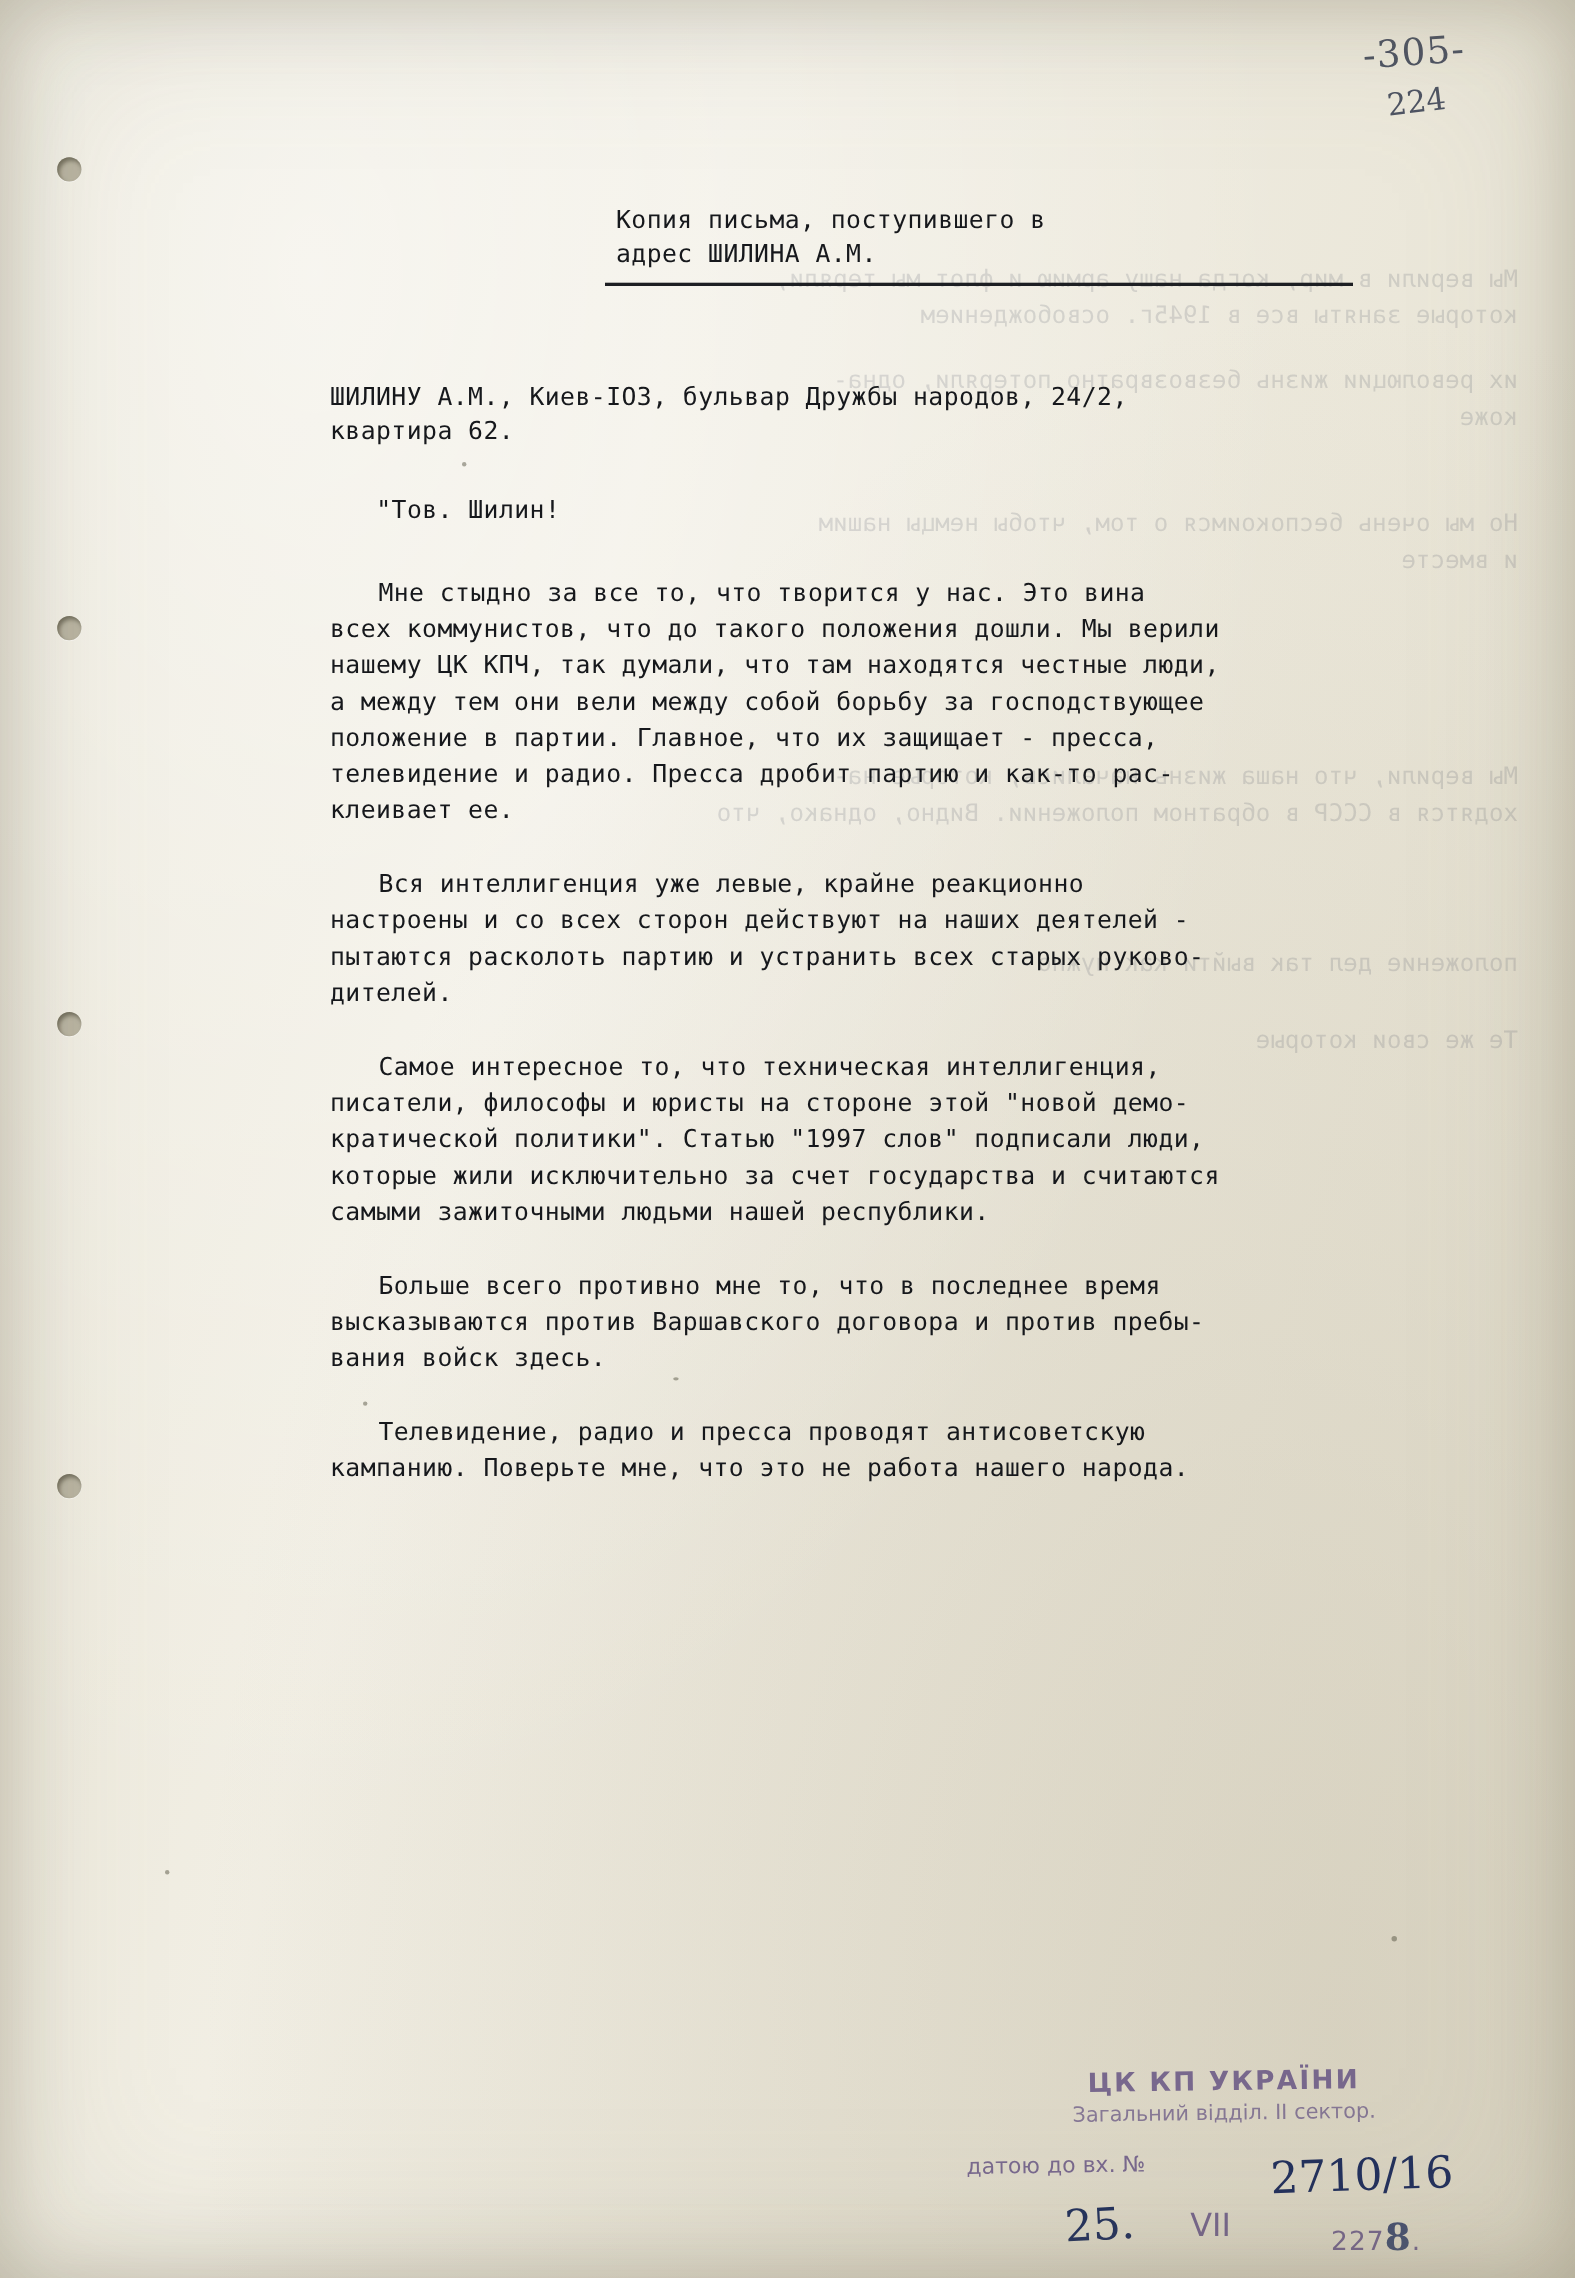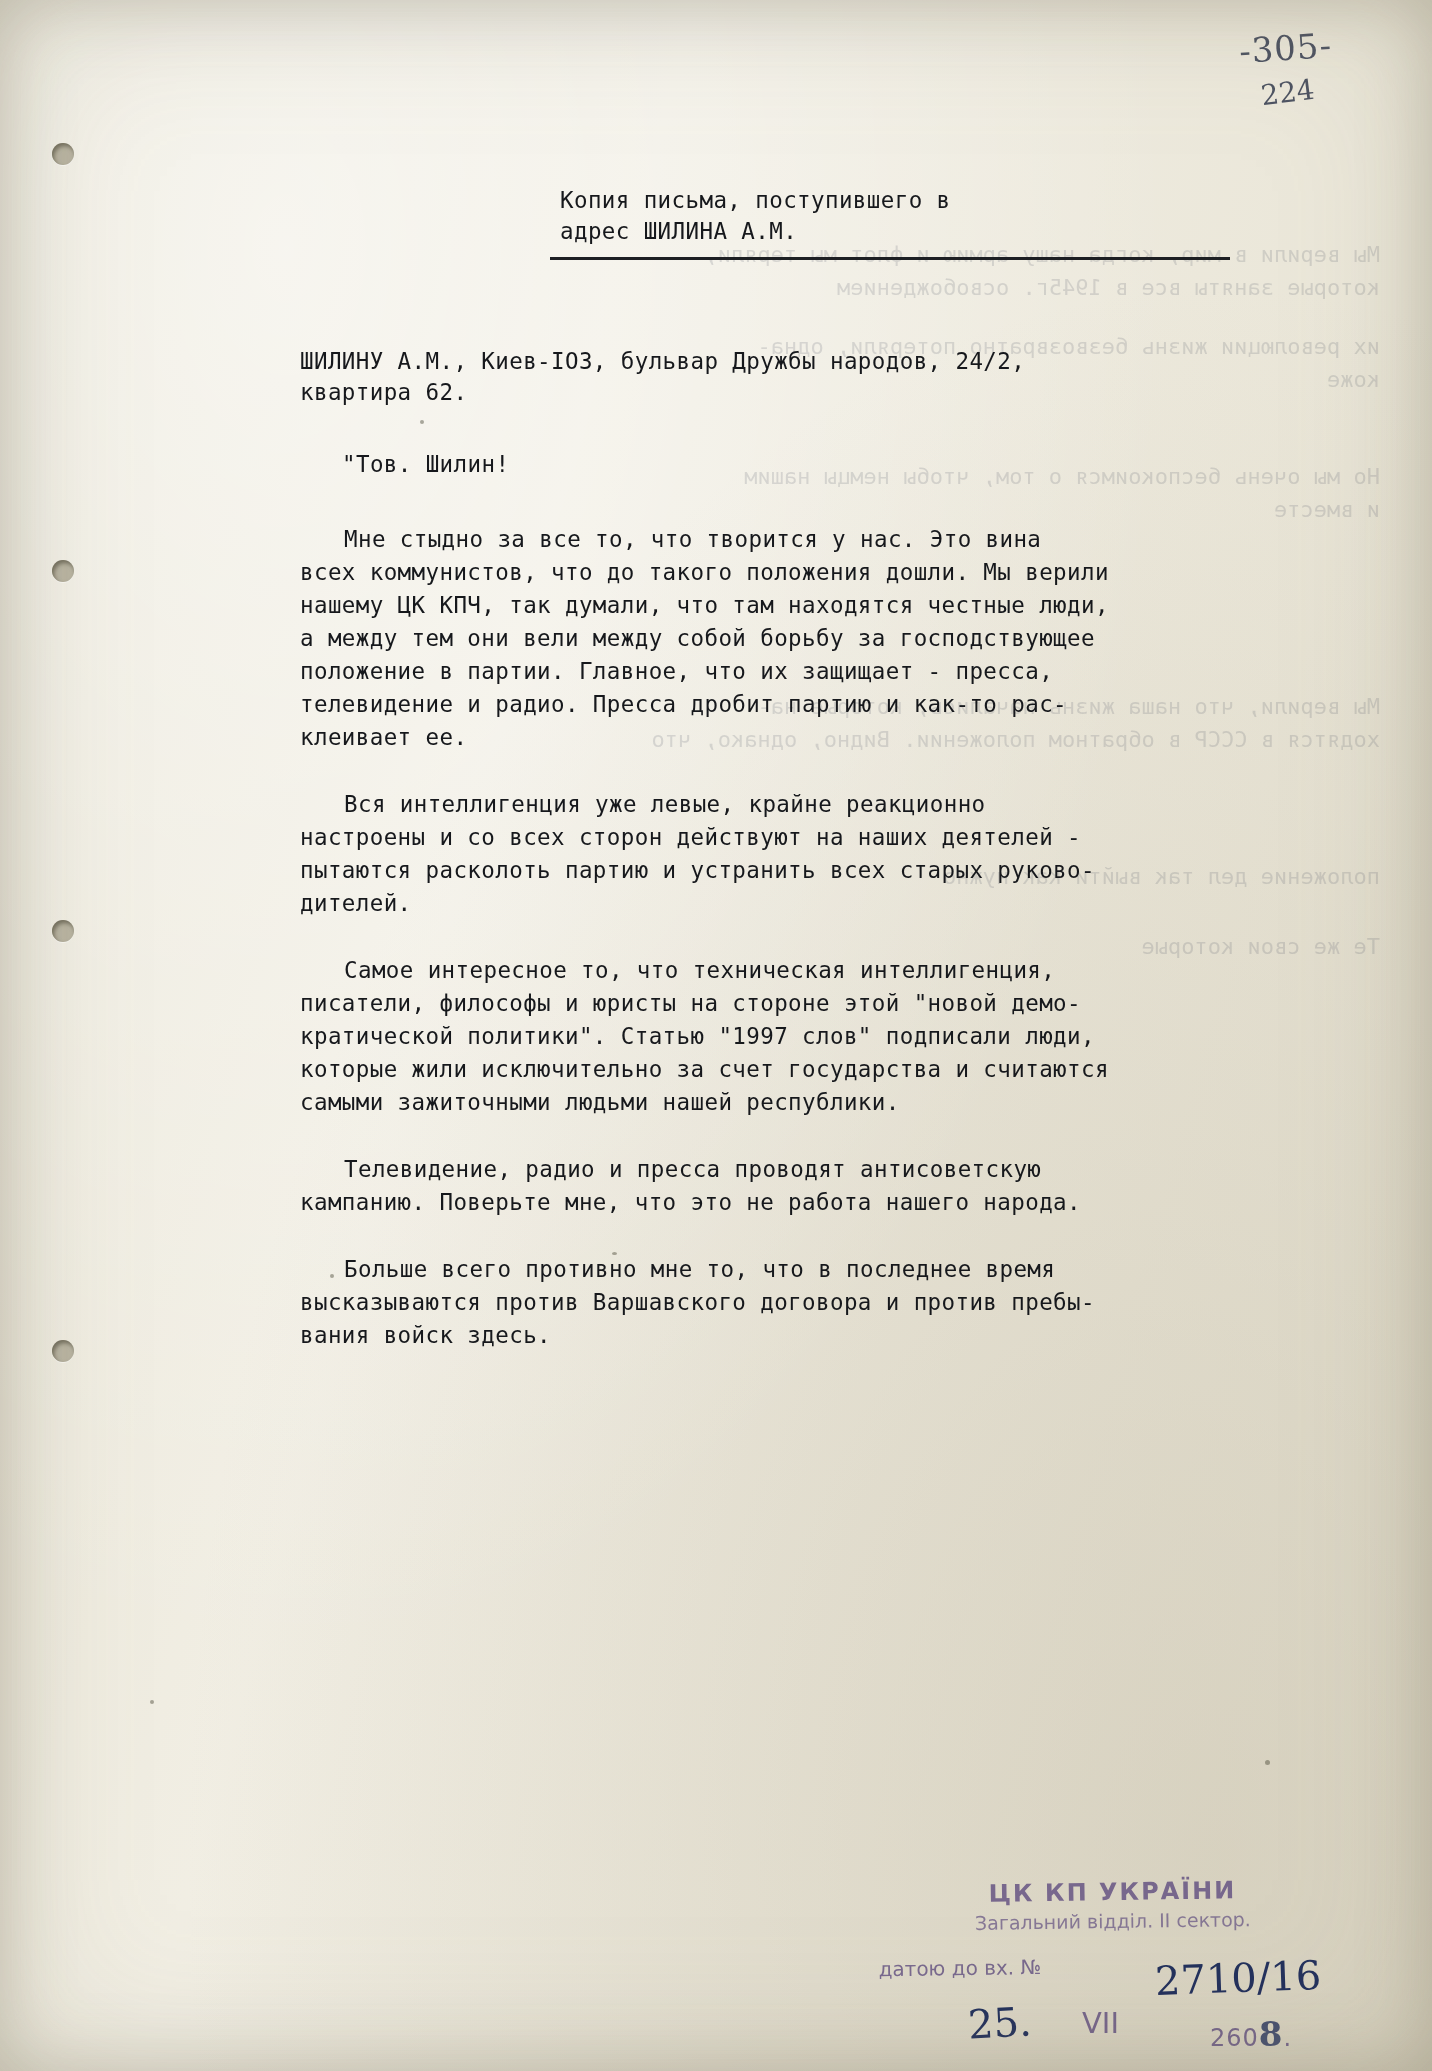--- a/index.html
+++ b/index.html
@@ -253,37 +253,37 @@
 клеивает ее.</span></div>
     <div class="para"><span class="indent"></span><span>Вся интеллигенция уже левые, крайне реакционно
 настроены и со всех сторон действуют на наших деятелей -
 пытаются расколоть партию и устранить всех старых руково-
 дителей.</span></div>
     <div class="para"><span class="indent"></span><span>Самое интересное то, что техническая интеллигенция,
 писатели, философы и юристы на стороне этой "новой демо-
 кратической политики". Статью "1997 слов" подписали люди,
 которые жили исключительно за счет государства и считаются
 самыми зажиточными людьми нашей республики.</span></div>
-    <div class="para"><span class="indent"></span><span>Телевидение, радио и пресса проводят антисоветскую
-кампанию. Поверьте мне, что это не работа нашего народа.</span></div>
     <div class="para"><span class="indent"></span><span>Больше всего противно мне то, что в последнее время
 высказываются против Варшавского договора и против пребы-
 вания войск здесь.</span></div>
+    <div class="para"><span class="indent"></span><span>Телевидение, радио и пресса проводят антисоветскую
+кампанию. Поверьте мне, что это не работа нашего народа.</span></div>
 
   </div>
 
   <div class="stamp">
     <div class="l1">ЦК КП УКРАЇНИ</div>
     <div class="l2">Загальний відділ. II сектор.</div>
     <div class="l3">датою до  вх. №</div>
   </div>
   <div class="stamp-num">2710/16</div>
   <div class="stamp-date-day">25.</div>
   <div class="stamp-date-month">VII</div>
-  <div class="stamp-date-year"><span>260</span><b>8</b><span>.</span></div>
+  <div class="stamp-date-year"><span>227</span><b>8</b><span>.</span></div>
 
   <div class="speck" style="left:420px; top:420px; width:4px; height:4px;"></div>
   <div class="speck" style="left:612px; top:1252px; width:5px; height:3px;"></div>
   <div class="speck" style="left:330px; top:1274px; width:4px; height:4px;"></div>
   <div class="speck" style="left:1265px; top:1760px; width:5px; height:5px;"></div>
   <div class="speck" style="left:150px; top:1700px; width:4px; height:4px;"></div>
 
   <div class="edge-shadow"></div>
 </div>
 

